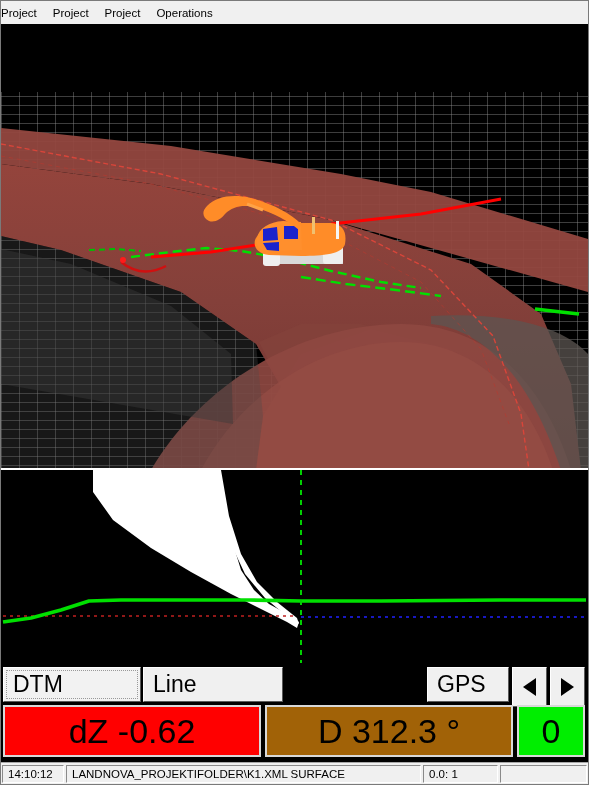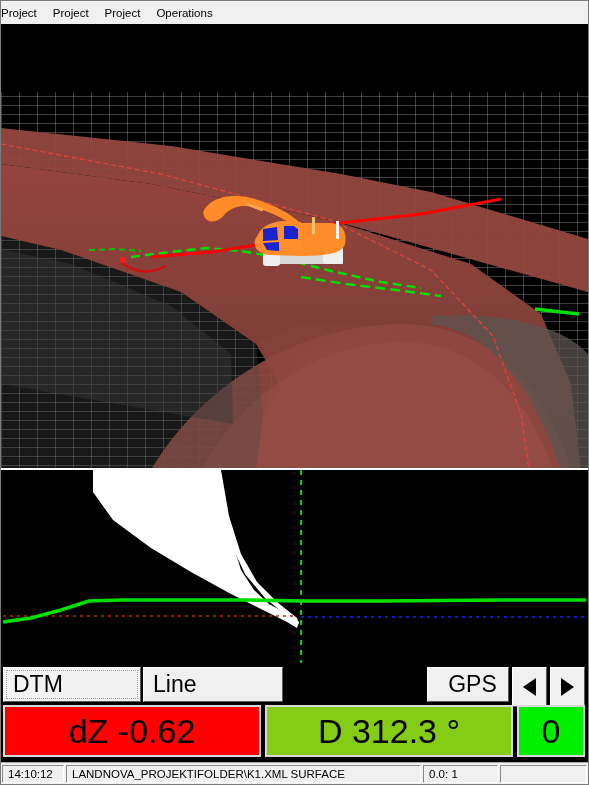--- a/index.html
+++ b/index.html
@@ -311,37 +311,37 @@
   </div>
 
   <div class="tabrow">
     <div class="tab selected" style="left:2px;width:138px;">
       <span>DTM</span>
       <span class="focusring"></span>
     </div>
     <div class="tab" style="left:142px;width:140px;">
       <span>Line</span>
     </div>
-    <div class="tab" style="left:426px;width:82px;justify-content:center;">
+    <div class="tab" style="left:426px;width:82px;">
       <span>GPS</span>
     </div>
 
     <div class="arrowbtn" style="left:511px;">
       <span class="tri left"></span>
     </div>
     <div class="arrowbtn" style="left:549px;">
       <span class="tri right"></span>
     </div>
   </div>
 
   <div class="valrow">
     <div class="valpanel" style="left:2px;width:258px;background:#ff0000;">
       <span>dZ -0.62</span>
     </div>
-    <div class="valpanel" style="left:264px;width:248px;background:#84cc16;">
+    <div class="valpanel" style="left:264px;width:248px;background:#a16207;">
       <span>D 312.3 °</span>
     </div>
     <div class="valpanel" style="left:516px;width:68px;background:#00ee00;">
       <span>0</span>
     </div>
   </div>
 
   <div class="statusbar">
     <div class="statuscell sc-time">14:10:12</div>
     <div class="statuscell sc-file">LANDNOVA_PROJEKTIFOLDER\K1.XML SURFACE</div>

